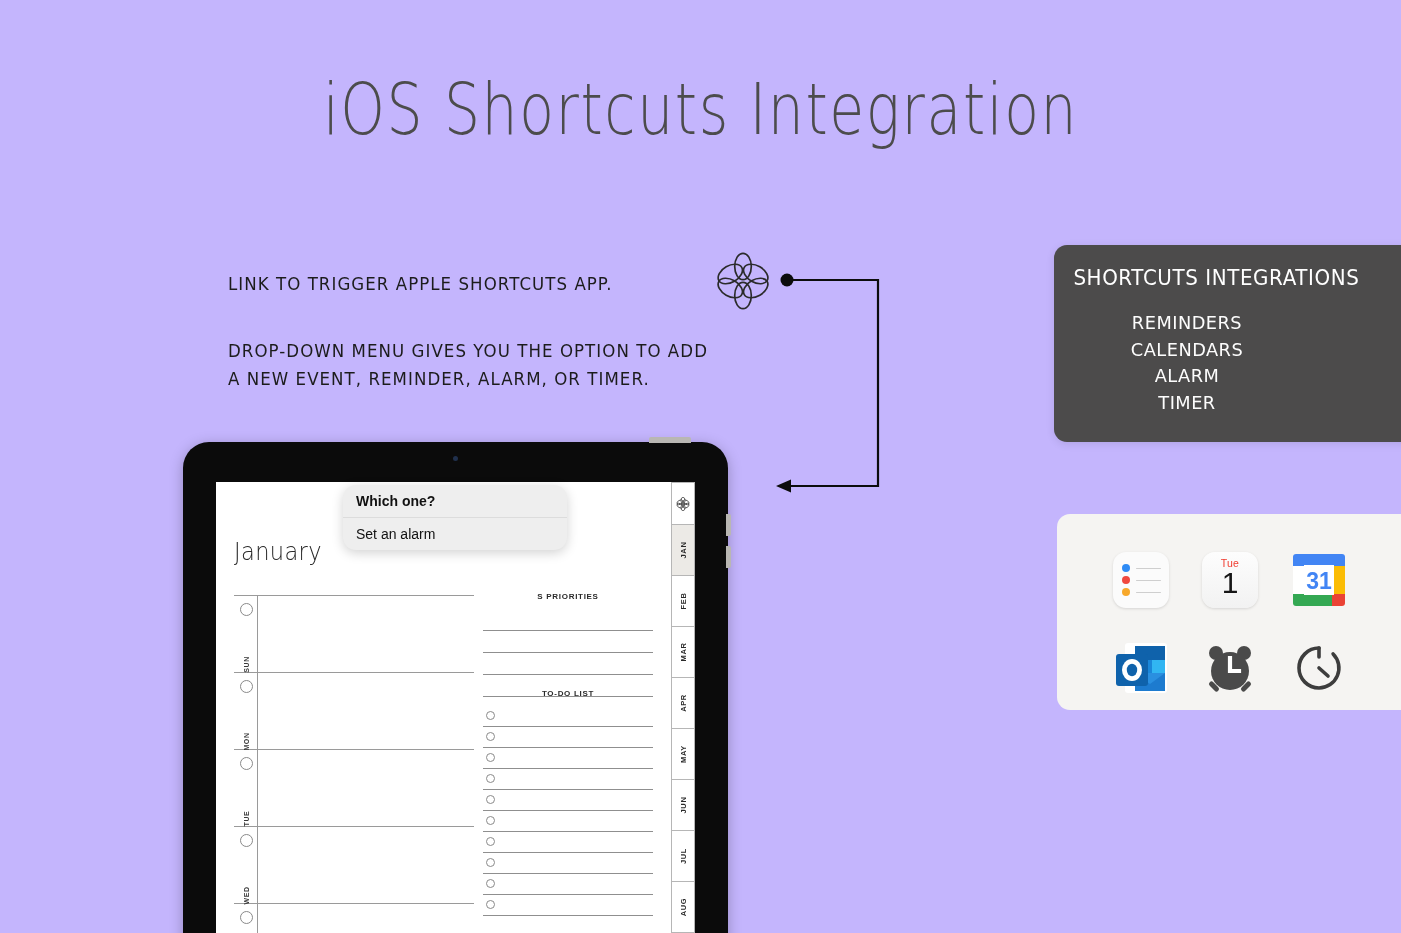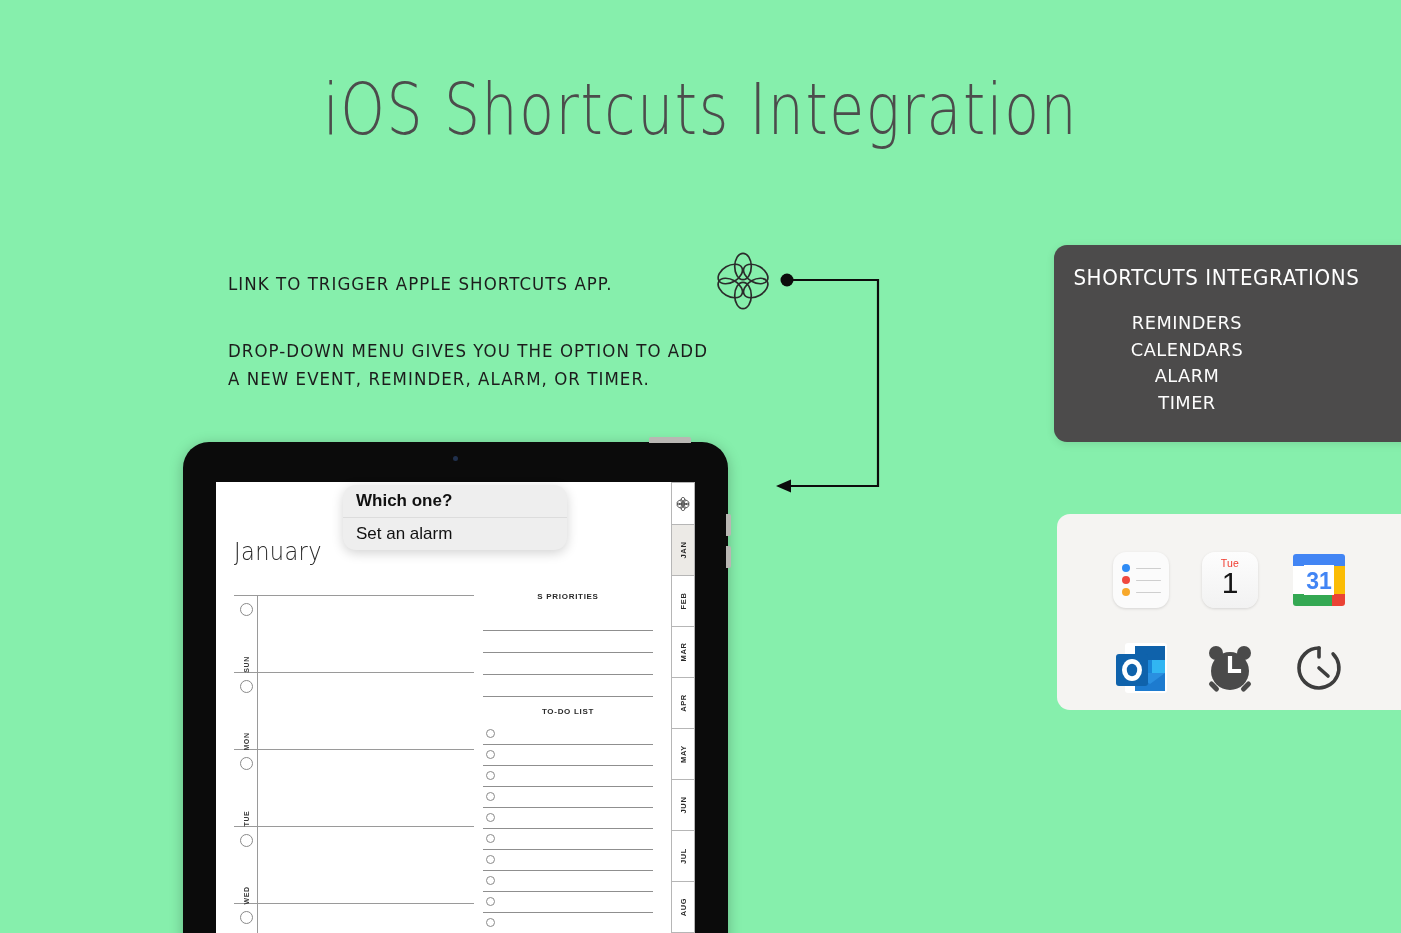--- a/index.html
+++ b/index.html
@@ -10,21 +10,21 @@
     height: 933px;
     overflow: hidden;
     background: #f9f8f6;
     font-family: "Liberation Sans", "DejaVu Sans", sans-serif;
   }
 
   #page {
     position: relative;
     width: 1401px;
     height: 933px;
-    background: #86efac;
+    background: #c4b5fd;
     overflow: hidden;
   }
 
   
   #page-title {
     position: absolute;
     left: 0; top: 68px;
     width: 1401px;
     text-align: center;
     font-family: "DejaVu Sans", sans-serif;
@@ -236,21 +236,21 @@
   
   #priorities-block { position: absolute; left: 267px; top: 110px; width: 170px; }
   .block-title {
     text-align: center;
     font-family: "Liberation Sans", sans-serif;
     font-size: 8px; font-weight: 700; letter-spacing: 0.7px;
     color: #2a2a2a; margin-bottom: 8px;
   }
   .plain-line { height: 22px; border-bottom: 1px solid #8f8f8f; }
 
-  #todo-block { position: absolute; left: 267px; top: 225px; width: 170px; }
+  #todo-block { position: absolute; left: 267px; top: 207px; width: 170px; }
   .todo-line {
     height: 21px; border-bottom: 1px solid #8f8f8f;
     position: relative;
   }
   .todo-circle {
     position: absolute; left: 3px; top: 5px;
     width: 9px; height: 9px;
     border: 1px solid #8a8a8a; border-radius: 50%;
   }
 
@@ -285,21 +285,21 @@
     left: 343px; top: 485px;
     width: 224px;
     background: #eeeeee;
     border-radius: 13px;
     box-shadow: 0 3px 12px rgba(0,0,0,0.18);
     overflow: hidden;
   }
   .dd-item {
     padding: 8px 12px 8px 13px;
     font-family: "Liberation Sans", sans-serif;
-    font-size: 17px;
+    font-size: 14px;
     color: #111111;
     border-bottom: 1px solid #dcdcdc;
     line-height: 16px;
   }
   .dd-item.header { font-weight: 700; }
   .dd-item:last-child { border-bottom: none; }
 </style>
 </head>
 <body>
 

